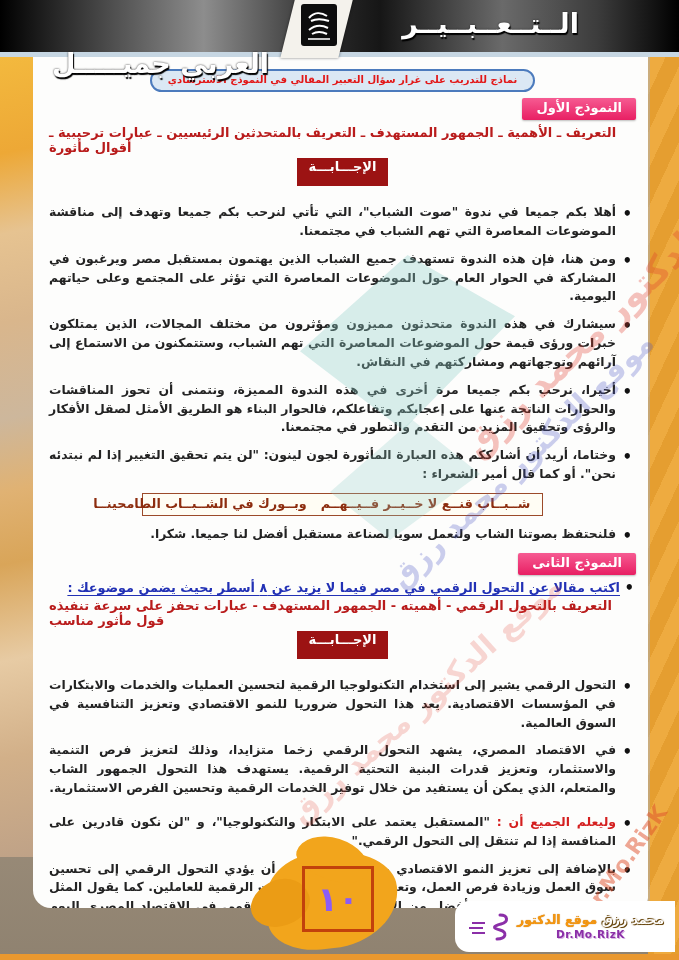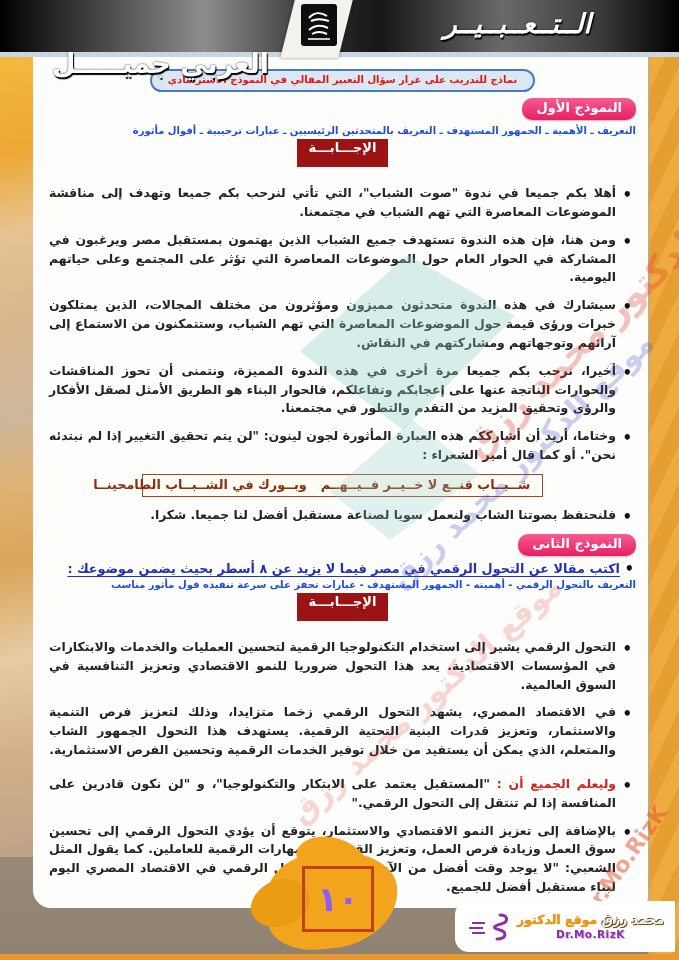--- a/index.html
+++ b/index.html
@@ -6,47 +6,47 @@
   body{
     width:679px;height:960px;position:relative;overflow:hidden;
     font-family:"DejaVu Sans",sans-serif;
     background:linear-gradient(180deg,#c9bbaa 0%,#b5a695 45%,#a2937f 75%,#8f8270 100%);
   }
   
   .banner{position:absolute;top:0;left:0;width:679px;height:52px;z-index:6;
     background:linear-gradient(90deg,#000 0%,#4c4c4c 16%,#8d8d8d 30%,#2b2b2b 48%,#161616 56%,#6a6a6a 74%,#3c3c3c 88%,#000 100%);}
   .banner-title{position:absolute;top:8px;color:#fff;font-weight:bold;font-size:27px;
     text-shadow:1px 2px 1px #000,0 0 2px #222;white-space:nowrap;}
-  .banner-title.right{right:88px;font-style:italic;}
+  .banner-title.right{right:100px;}
   .banner-title.left{left:52px;margin-top:40px;}
   .slash{position:absolute;left:288px;top:-4px;width:58px;height:62px;background:#f4f2ec;
     transform:skewX(-14deg);box-shadow:0 0 3px rgba(0,0,0,.5);}
   .logo-box{position:absolute;left:301px;top:4px;width:36px;height:42px;background:#0d0d0d;
     border-radius:3px;display:flex;align-items:center;justify-content:center;z-index:7;}
   .divider{position:absolute;top:52px;left:0;width:679px;height:5px;background:#c6d6e2;z-index:5;}
   
   .left-photo{position:absolute;left:0;top:57px;width:33px;height:800px;z-index:1;
     background:linear-gradient(168deg,#f3b93e 0%,#eda836 12%,#e6c391 22%,#d9b68c 33%,#cdb79c 45%,#e0b273 54%,#d9a559 63%,#e7cba4 75%,#d2b089 87%,#bfa287 100%);}
   .right-strip{position:absolute;right:0;top:57px;width:31px;height:897px;z-index:1;
     background:repeating-linear-gradient(115deg,#eeab40 0 16px,#e59e30 16px 32px),#eaa438;}
   .bottom-bar{position:absolute;bottom:0;left:0;width:679px;height:6px;background:#e9982f;z-index:6;}
   
   .page{position:absolute;left:33px;top:57px;width:615px;height:851px;background:#fdfdfc;
     border-radius:0 0 10px 18px;z-index:1;box-shadow:2px 0 0 rgba(175,175,175,.55);overflow:hidden;}
   .page-content{position:relative;z-index:3;direction:rtl;text-align:right;
     padding:8px 12px 0 16px;color:#202020;}
   .intro-title{width:fit-content;margin:4px auto 6px;background:#dbe8f4;border:2px solid #4c7bbd;
     border-radius:16px;padding:3px 16px 5px;color:#e21717;font-size:10px;font-weight:bold;}
   .pill{width:fit-content;background:linear-gradient(180deg,#f65b92,#e81f63);color:#fff;
-    border-radius:10px;padding:2px 14px 5px;font-size:13px;font-weight:bold;margin:2px 0 5px;
+    border-radius:2px;padding:2px 14px 5px;font-size:13px;font-weight:bold;margin:2px 0 5px;
     box-shadow:0 1px 2px rgba(0,0,0,.25);}
   .q-line{position:relative;padding-right:16px;color:#2231b5;font-weight:bold;font-size:12.8px;margin:2px 0 3px;}
   .q-line::before{content:"\2022";position:absolute;right:2px;top:-1px;color:#111;font-size:15px;}
   .q-text{text-decoration:underline;text-underline-offset:3px;}
-  .req{color:#1d4ed8;font-size:10px;font-weight:bold;text-align:right;margin:2px 0 3px;}
+  .req{color:#b91c1c;font-size:13px;font-weight:bold;text-align:left;margin:2px 0 3px;}
   .answer-label{width:fit-content;margin:2px auto 17px;background:#9c1313;color:#fff;
     font-size:13px;font-weight:bold;padding:1px 12px 12px;}
   .ans-list{list-style:none;margin:0;padding:0 4px 0 0;}
   .ans-list li{position:relative;padding-right:16px;margin-bottom:9px;font-size:12.4px;
     line-height:1.52;text-align:justify;font-weight:bold;color:#232323;}
   .ans-list li::before{content:"\2022";position:absolute;right:0;top:0;color:#111;font-size:15px;}
   .ans-list li.gap-top{margin-top:15px;}
   .lead-red{color:#d41f1f;}
   .verse-box{width:64%;margin:0 auto 9px;border:1.5px solid #9c4a2a;background:#fffdf4;
     color:#8d2d0f;font-weight:bold;font-size:12.8px;padding:2px 12px 4px;

